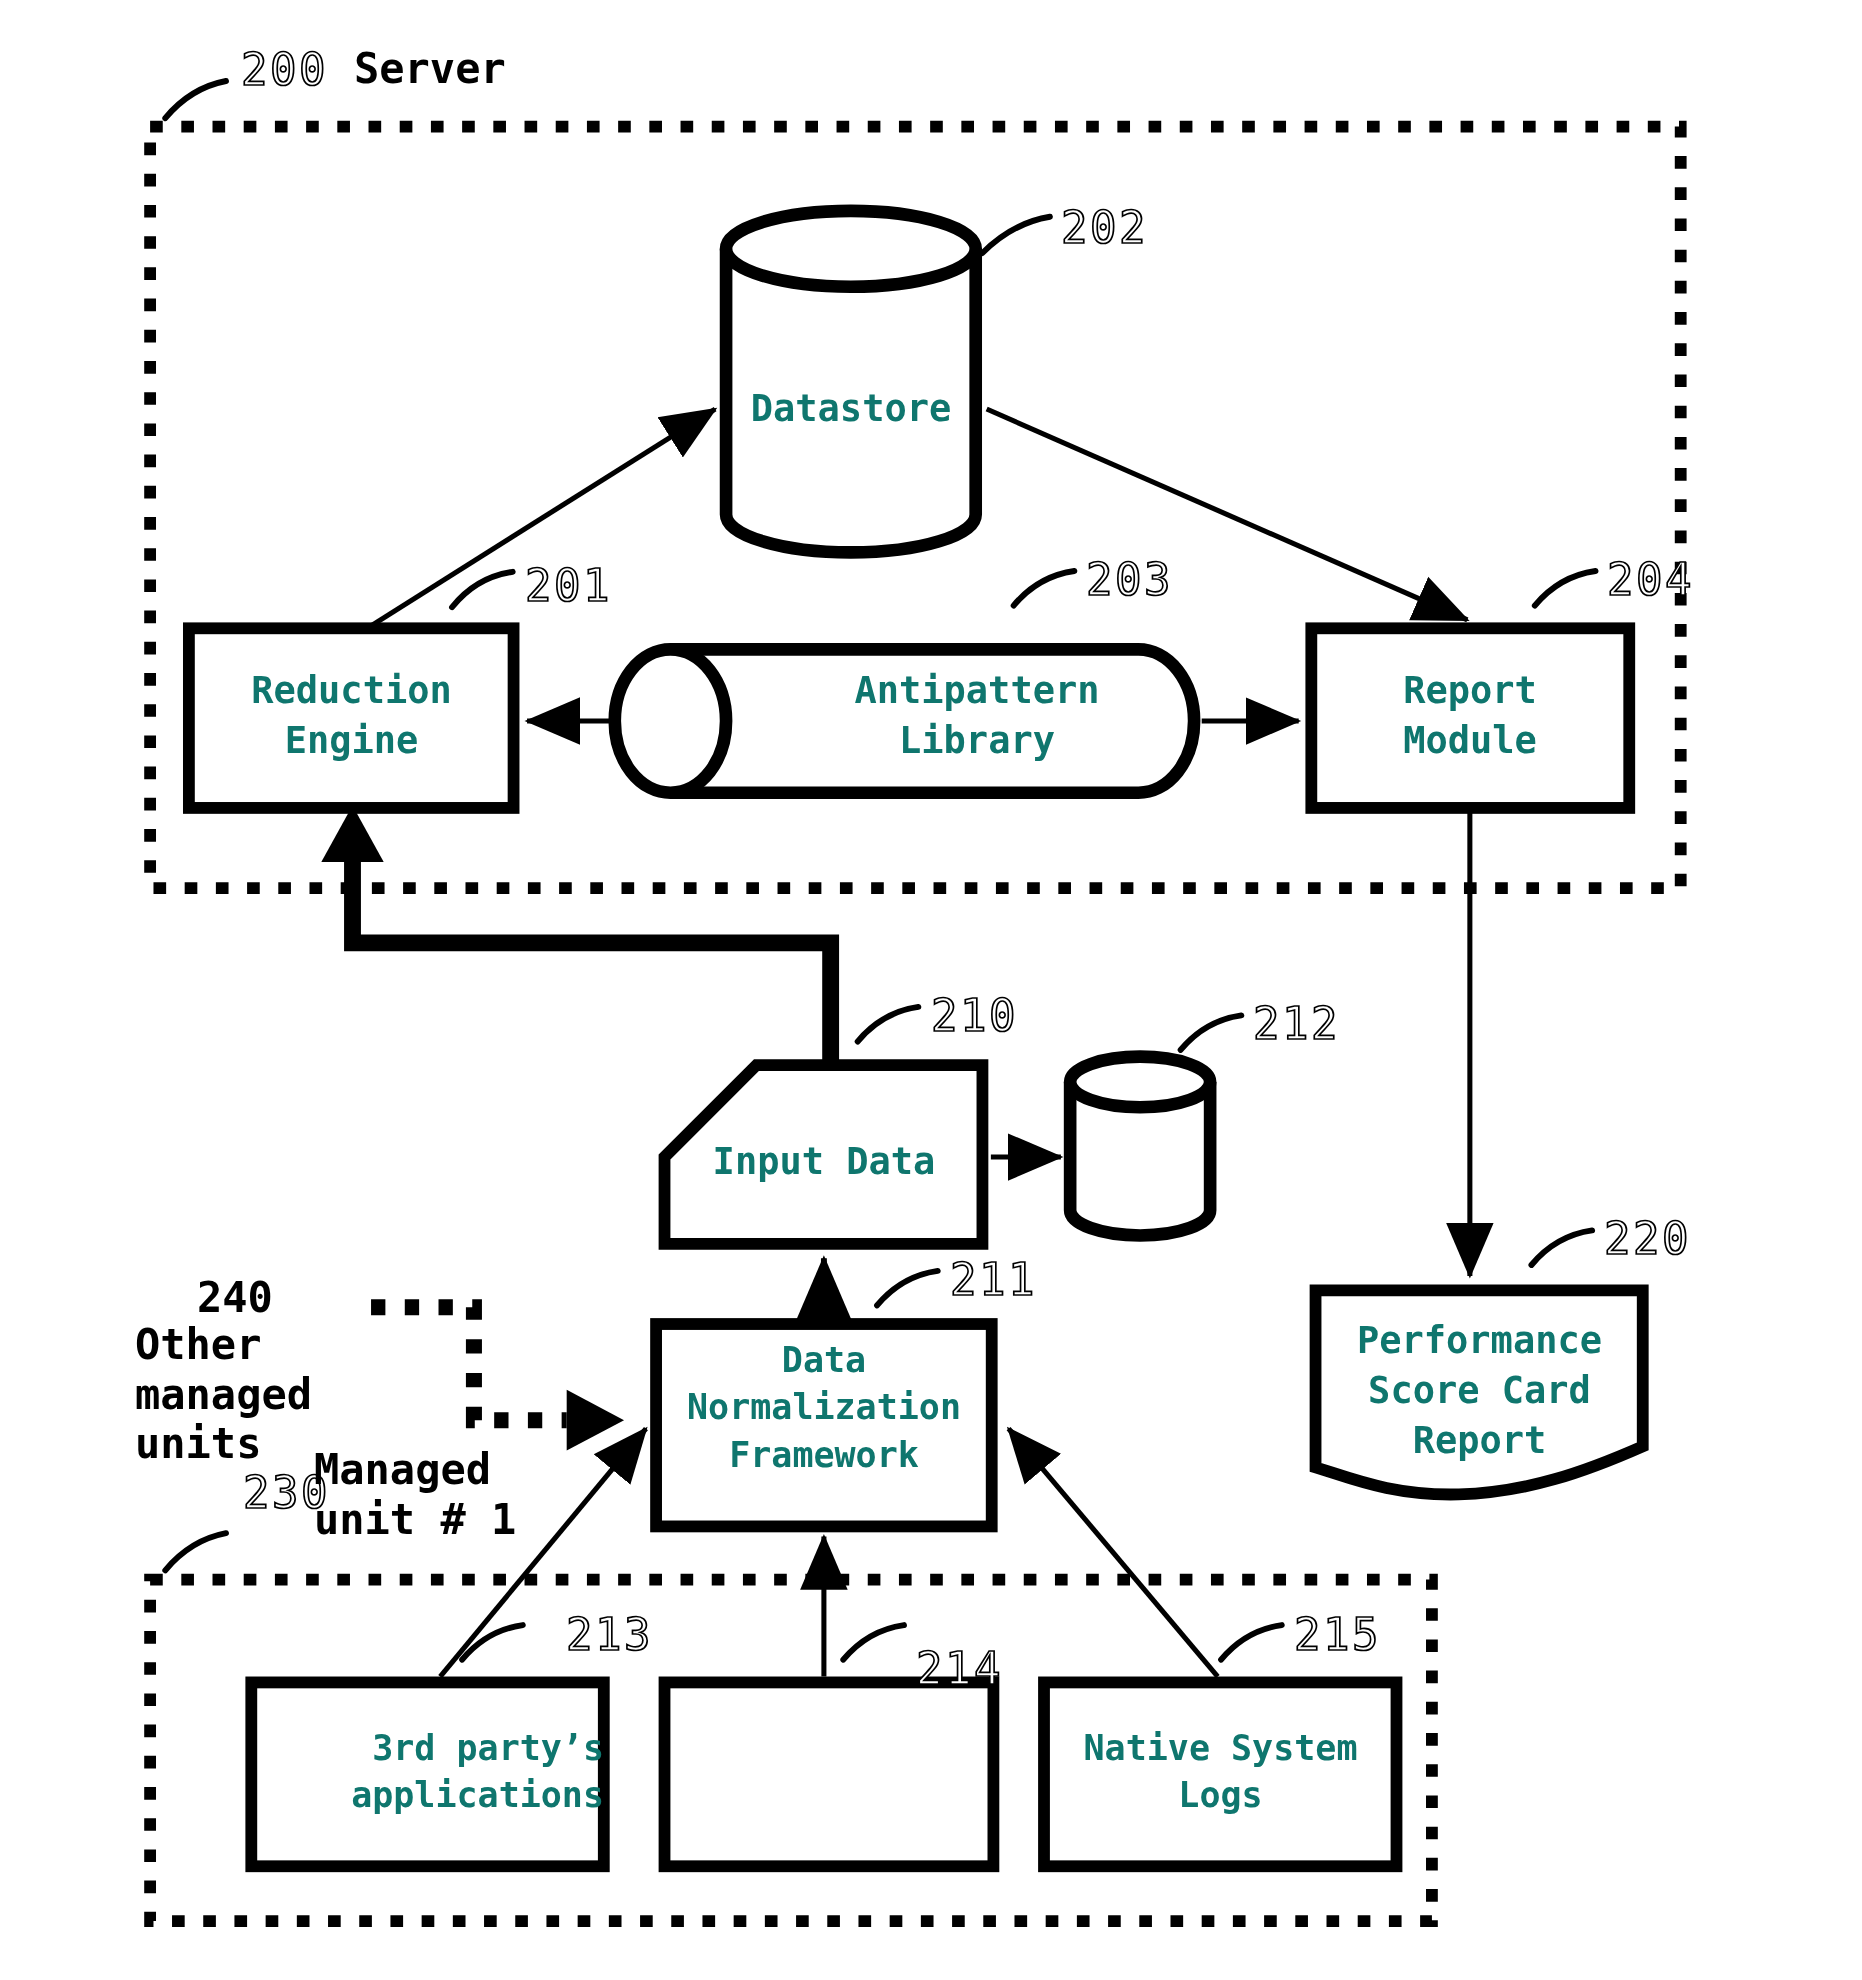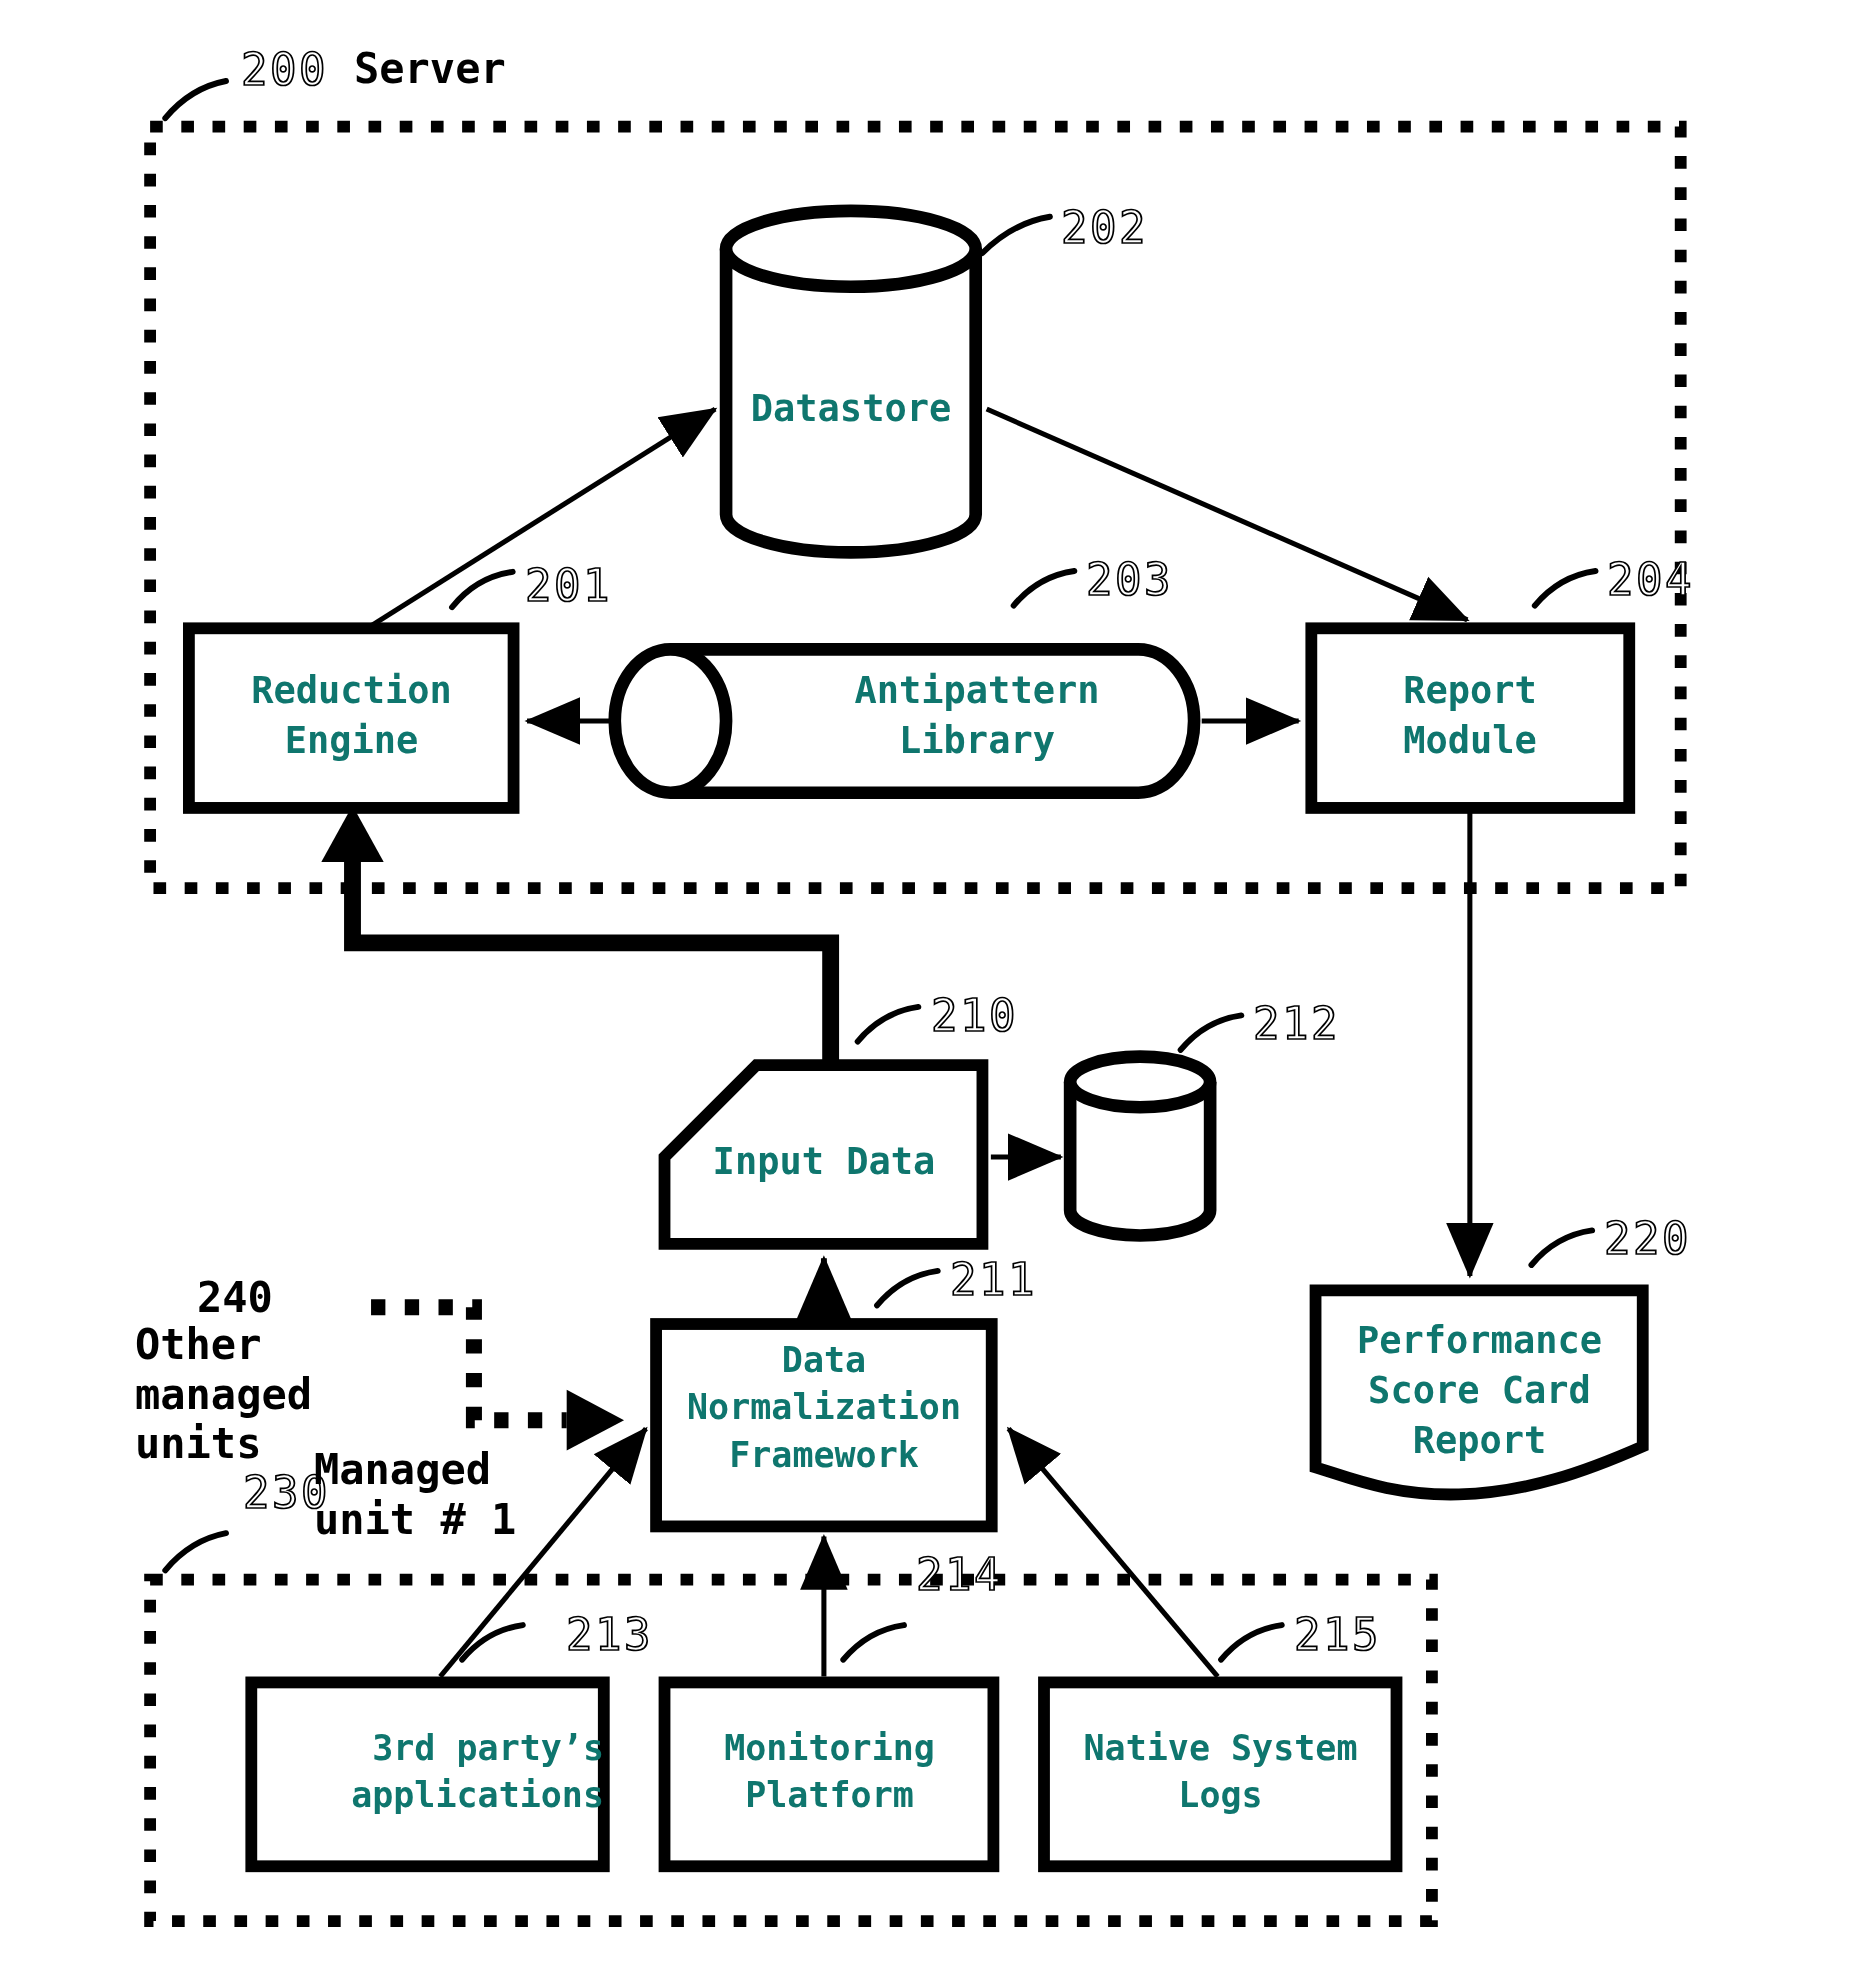--- a/index.html
+++ b/index.html
@@ -163,22 +163,20 @@
 units</div>
 
   <div class="lbl refnum" style="left:243px;top:1467px;">230</div>
   <div class="lbl boldmono" style="left:314px;top:1445px;">Managed
 unit # 1</div>
 
   <div class="lbl refnum" style="left:566px;top:1609px;">213</div>
   <div class="shapetext sm" style="left:251px;top:1725px;width:353px;text-align:right;">3rd party’s
 applications</div>
 
-  <div class="lbl refnum" style="left:916px;top:1549px;">214</div>
-  <div class="shapetext sm" style="left:665px;top:1725px;width:329px;">Monitoring
-Platform</div>
+  <div class="lbl refnum" style="left:916px;top:1643px;">214</div>
 
   <div class="lbl refnum" style="left:1294px;top:1609px;">215</div>
   <div class="shapetext sm" style="left:1036px;top:1725px;width:369px;">Native System
 Logs</div>
 
 </div>
 
 
 </body></html>

